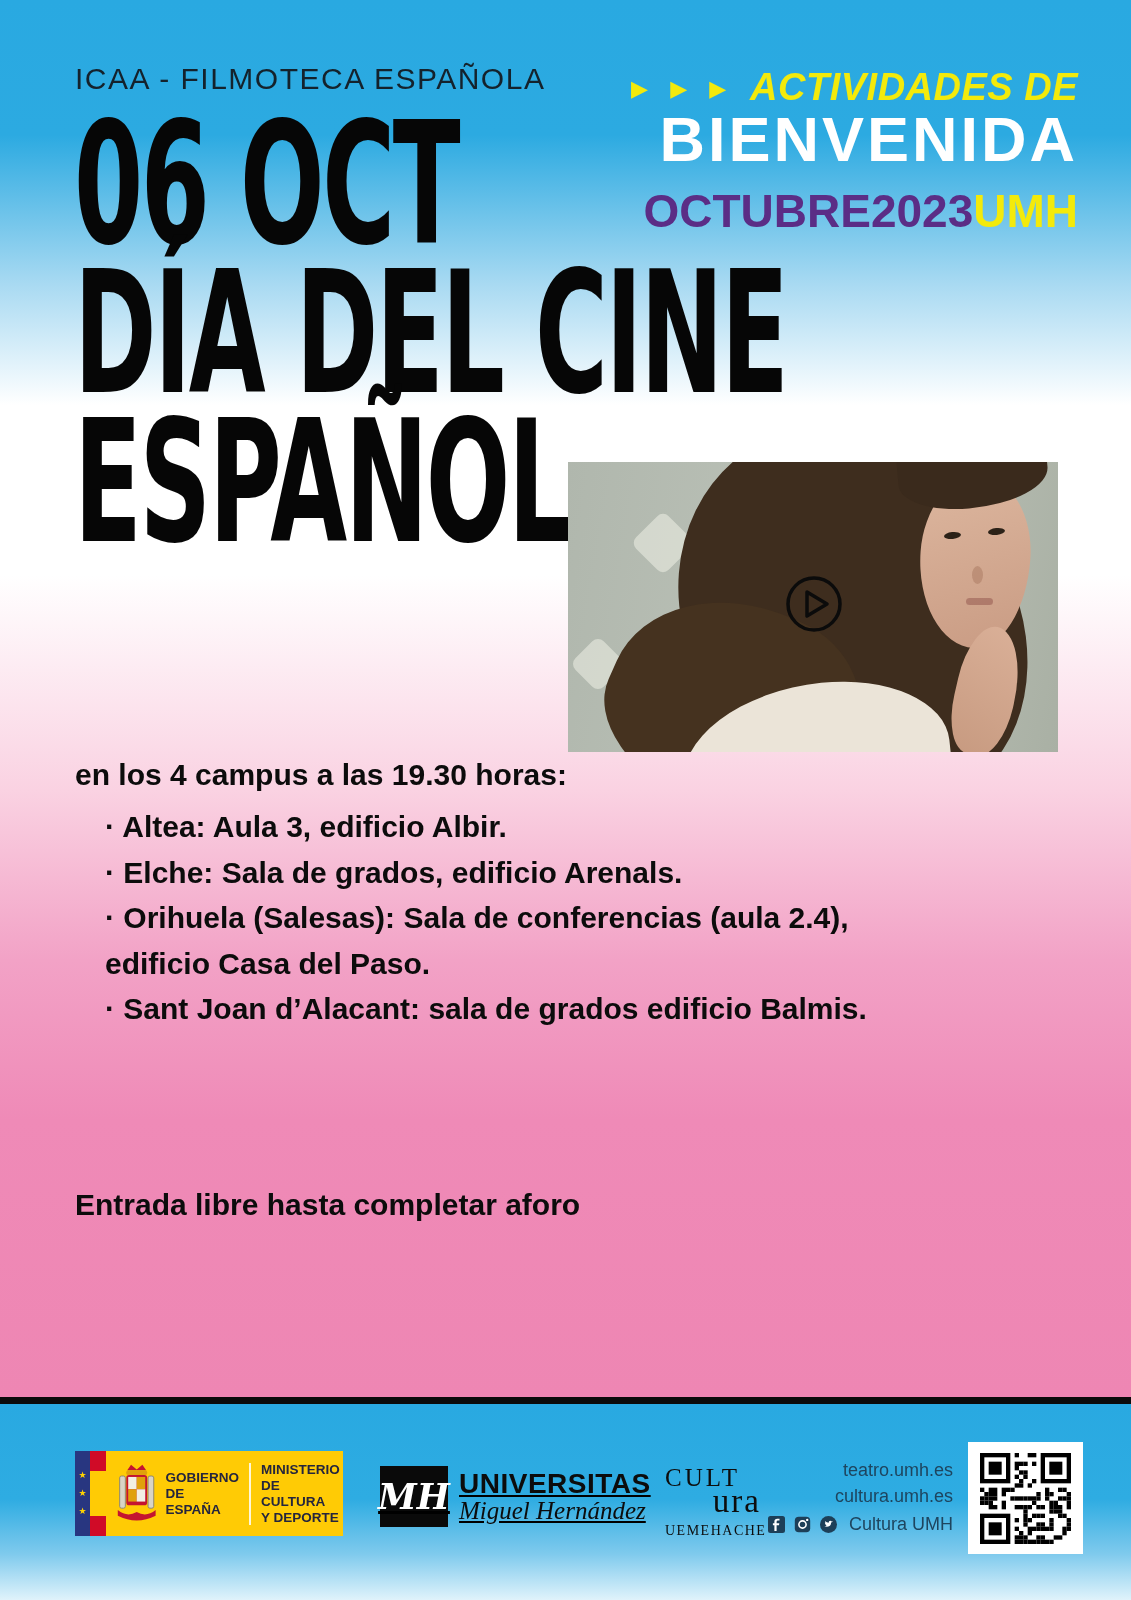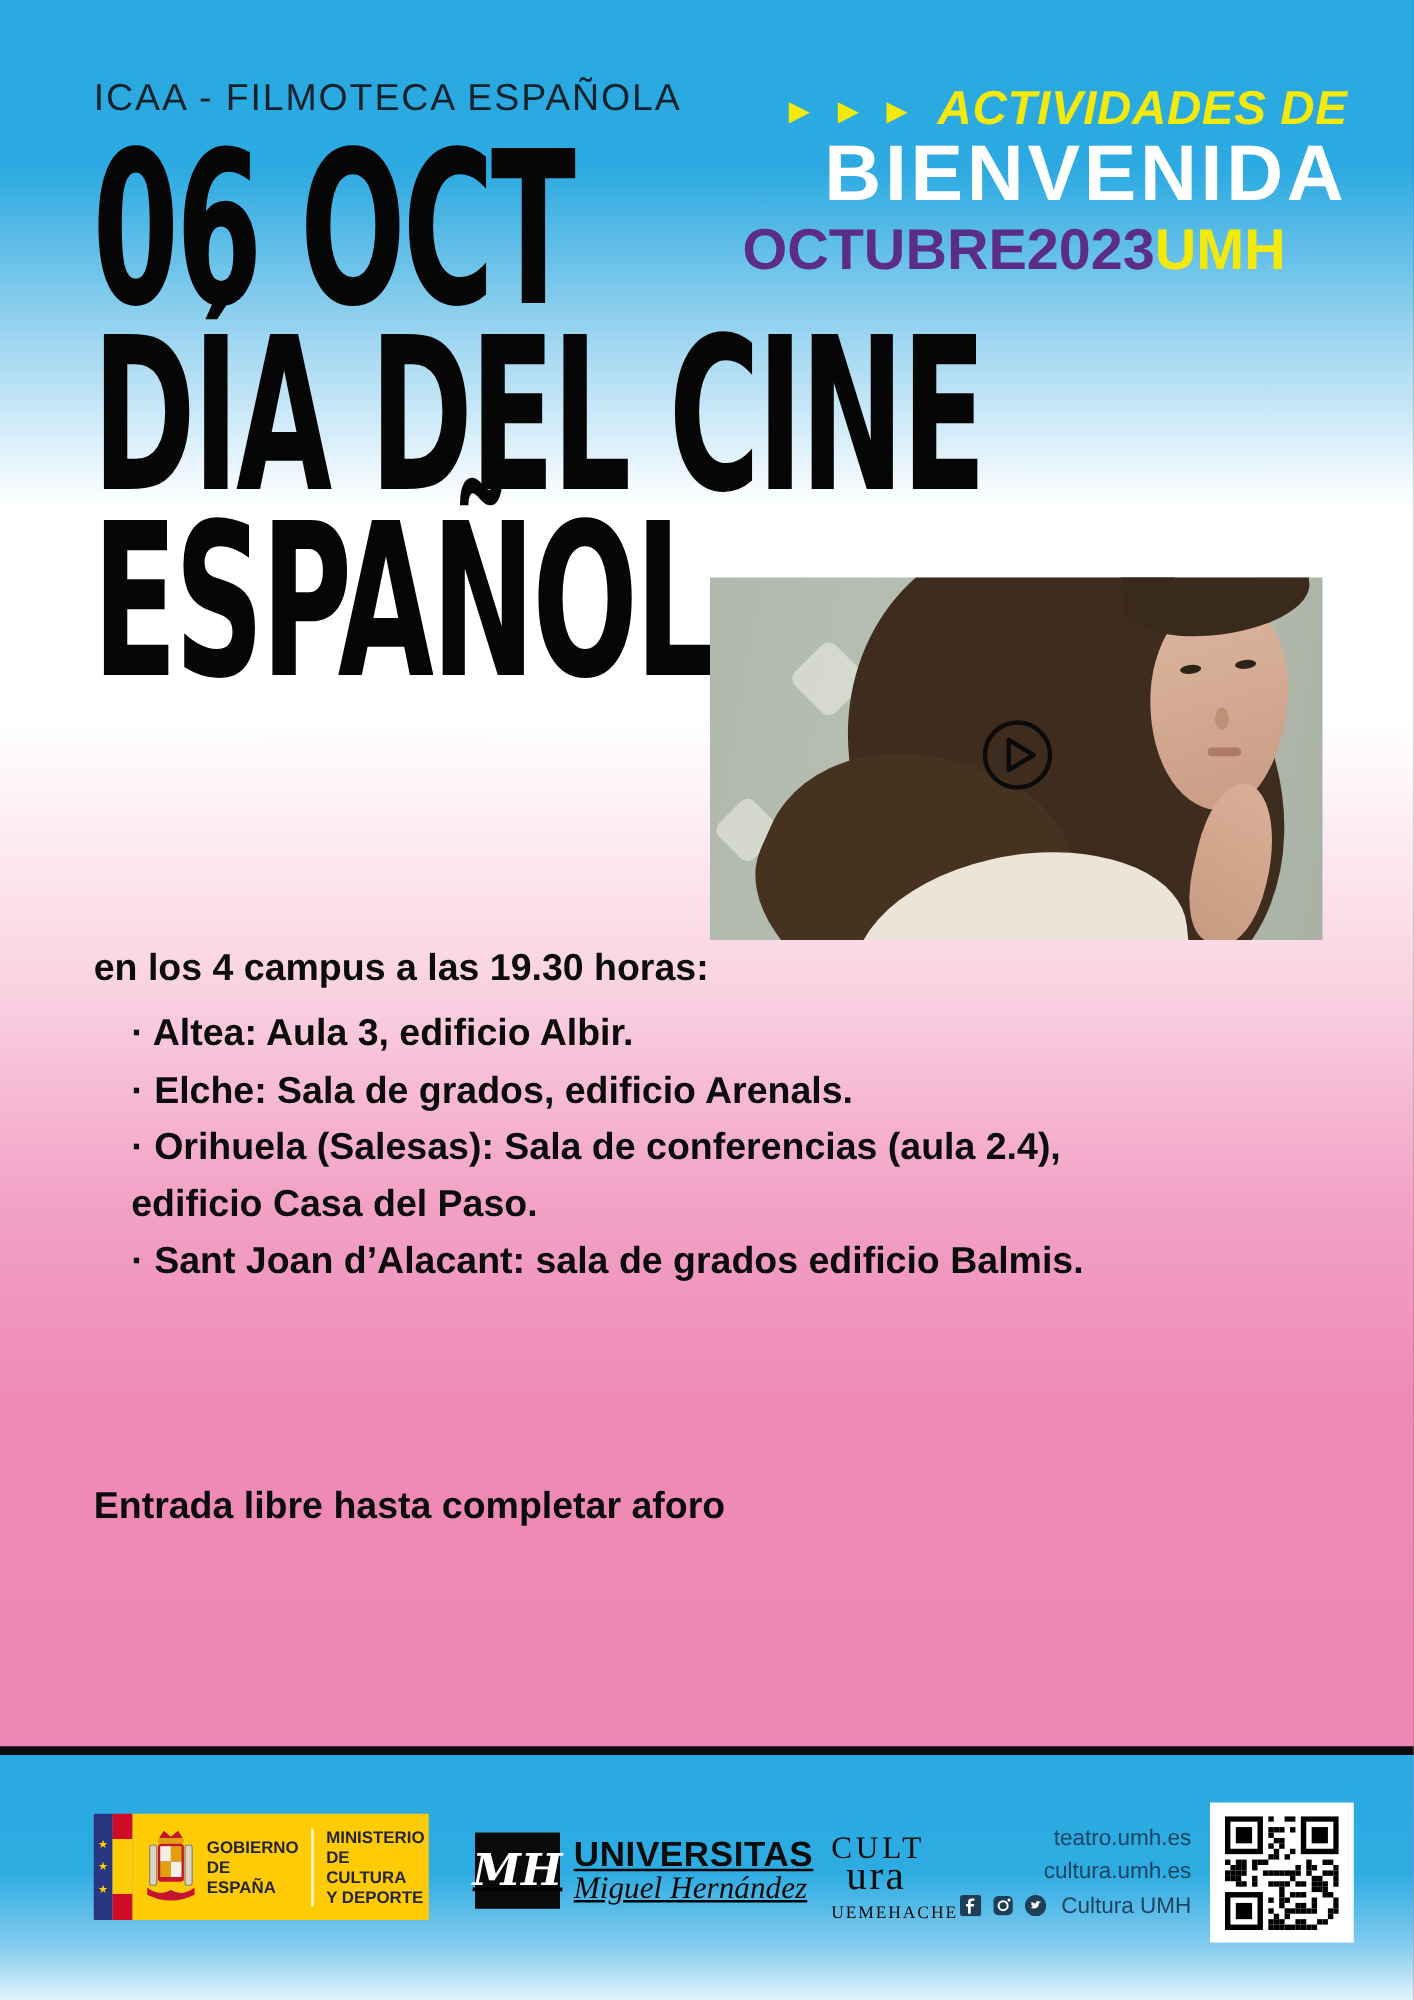--- a/index.html
+++ b/index.html
@@ -12,21 +12,21 @@
   .abs{position:absolute;}
 
   
   .organizer{left:75px; top:62px; font-size:30px; font-weight:500; letter-spacing:1.5px;
     color:#14222c;}
   .brand{right:53px; top:66px; width:484px; display:flex; flex-direction:column; align-items:flex-end;}
   .brand-row1{display:flex; align-items:center; gap:16px; height:42px;}
   .arrows{color:var(--yellow,#f3ea0b); font-size:22px; letter-spacing:8px; padding-top:4px;}
   .actividades{color:var(--yellow,#f3ea0b); font-size:38px; font-weight:bold; font-style:italic; letter-spacing:0.5px;}
   .bienvenida{color:#ffffff; font-size:63px; font-weight:bold; letter-spacing:3px; line-height:62px;}
-  .brand-row3{width:100%; display:flex; justify-content:flex-start; align-items:baseline; margin-top:2px;}
+  .brand-row3{width:100%; display:flex; justify-content:flex-end; align-items:baseline; margin-top:14px;}
   .octubre{color:var(--purple,#5b2d86); font-size:46px; font-weight:bold; letter-spacing:0px;}
   .umh{color:var(--yellow,#f3ea0b); font-size:46px; font-weight:bold;}
 
   
   .big-title{left:74px; top:110px; color:#060606; font-family:"DejaVu Sans", sans-serif;
     font-weight:bold; font-size:170px; line-height:149px; white-space:nowrap;}
   .big-title .line{display:block; transform:scaleX(0.585); transform-origin:left center; letter-spacing:-4px;}
 
   
   .photo{left:568px; top:462px; width:490px; height:290px; overflow:hidden;
@@ -73,21 +73,21 @@
   .gov-sep{width:2px; height:62px; background:rgba(255,255,255,.85); margin:0 10px;}
   .umh-logo{position:absolute; left:380px; top:62px; display:flex; align-items:center;text-decoration:underline;}
   .umh-square{width:68px; height:61px; background:#0a0a0a; color:#ffffff; display:flex;
     align-items:center; justify-content:center; font-family:"DejaVu Serif", serif;
     font-style:italic; font-size:35px; font-weight:bold;}
   .umh-name{margin-left:11px;}
   .universitas{font-size:28px; font-weight:bold; color:#0c0c0c; letter-spacing:0.5px; line-height:28px;}
   .miguel{font-family:"Liberation Serif", serif; font-style:italic; font-size:25px; color:#0c0c0c; line-height:26px;}
   .cultura-logo{position:absolute; left:665px; top:56px; color:#0d0d0d; font-family:"Liberation Serif", serif; width:96px;}
   .cult-l1{font-variant:small-caps; font-size:36px; line-height:28px; letter-spacing:3px;}
-  .cult-l2{font-size:33px; line-height:26px; margin-left:12px; letter-spacing:2px;}
+  .cult-l2{font-size:33px; line-height:26px; margin-left:12px; letter-spacing:2px;text-align:right;}
   .cult-l3{font-variant:small-caps; font-size:20px; letter-spacing:1.5px; margin-top:3px;}
   .footer-links{position:absolute; right:178px; top:56px; display:flex; flex-direction:column;
     align-items:flex-end; gap:5px; color:var(--navy,#1e455f);}
   .f-url{font-size:18px; font-weight:500;}
   .social-row{display:flex; align-items:center; gap:9px; margin-top:2px;}
   .social-label{font-size:18px; font-weight:500; margin-left:3px;}
   .qr-box{position:absolute; left:968px; top:38px; width:115px; height:112px; background:#ffffff;
     display:flex; align-items:center; justify-content:center;}
 </style>
 </head>

